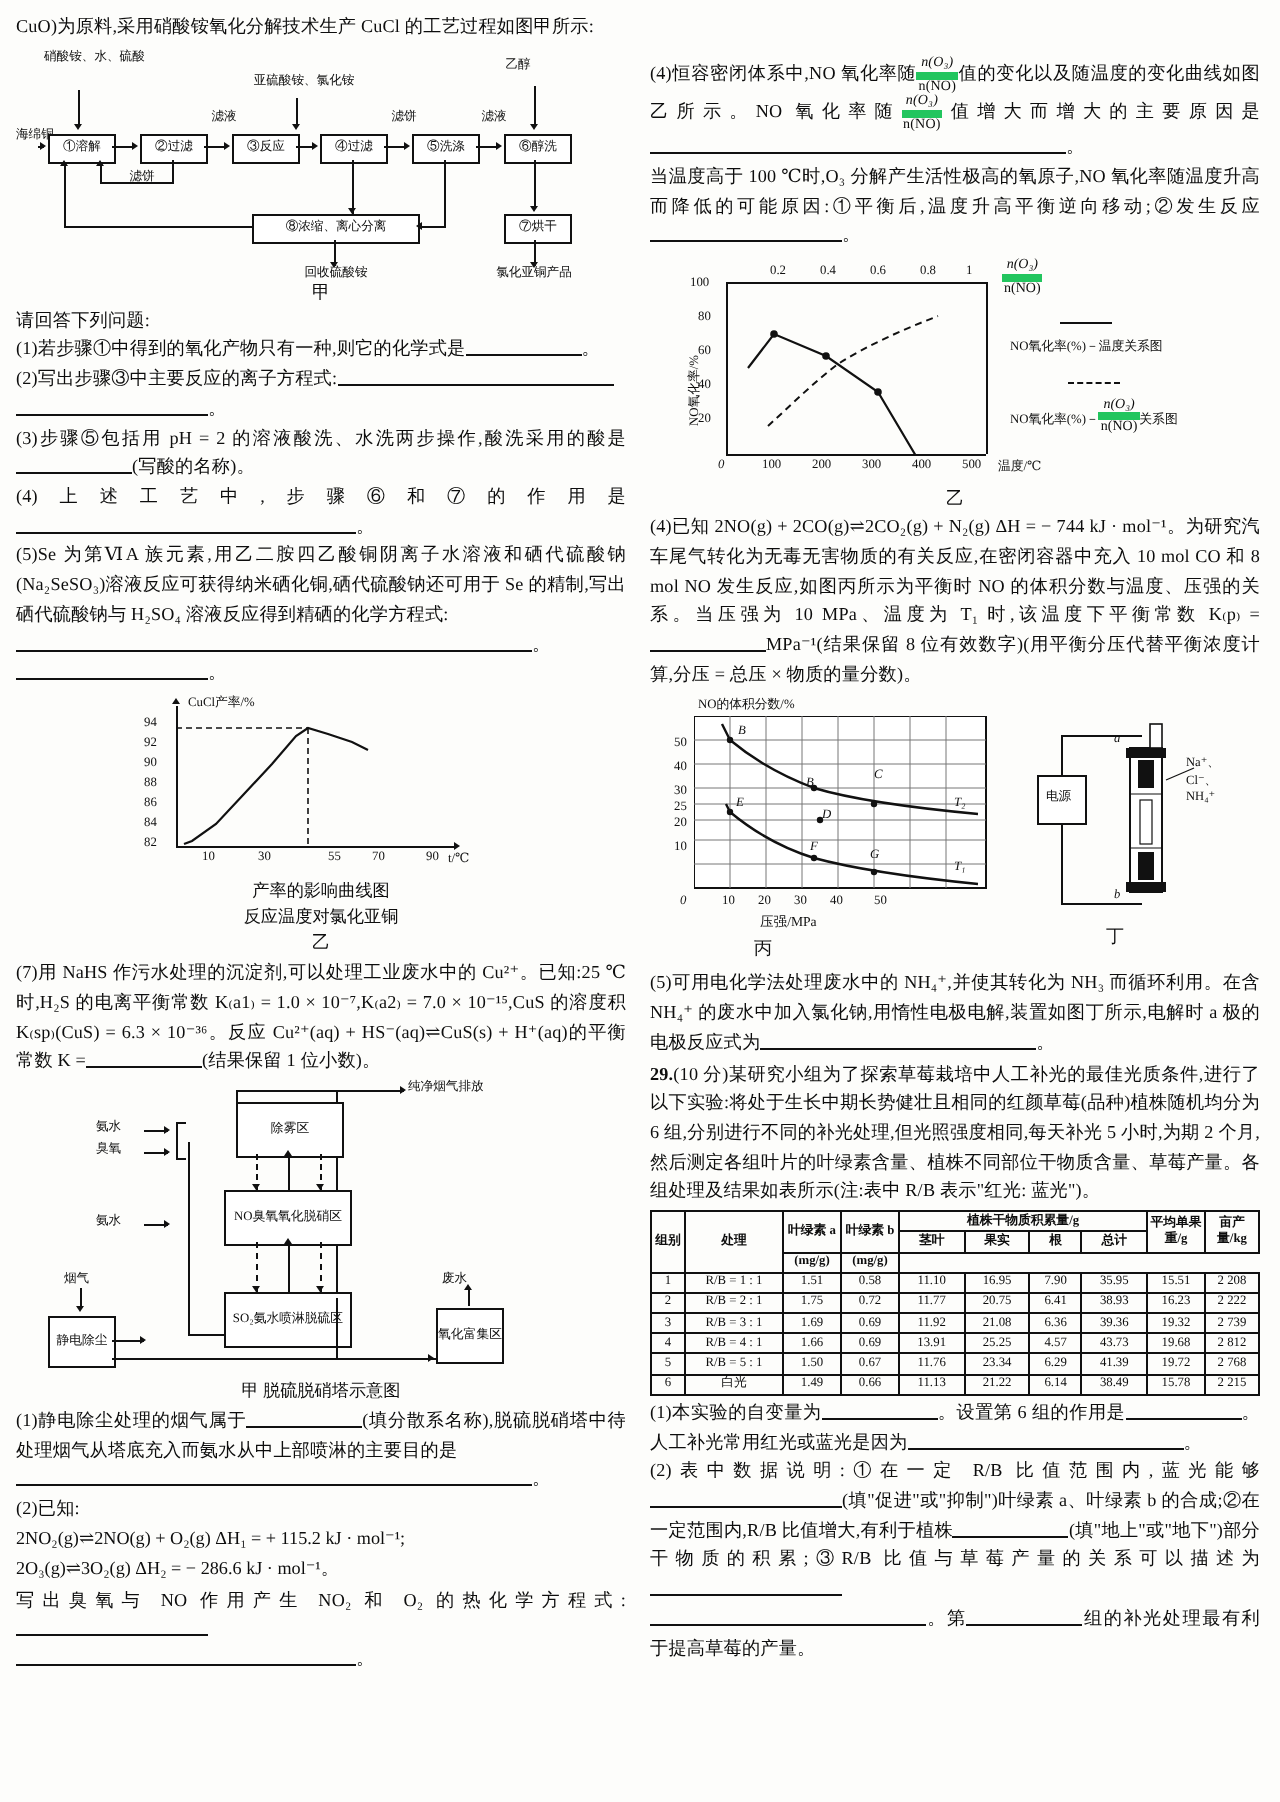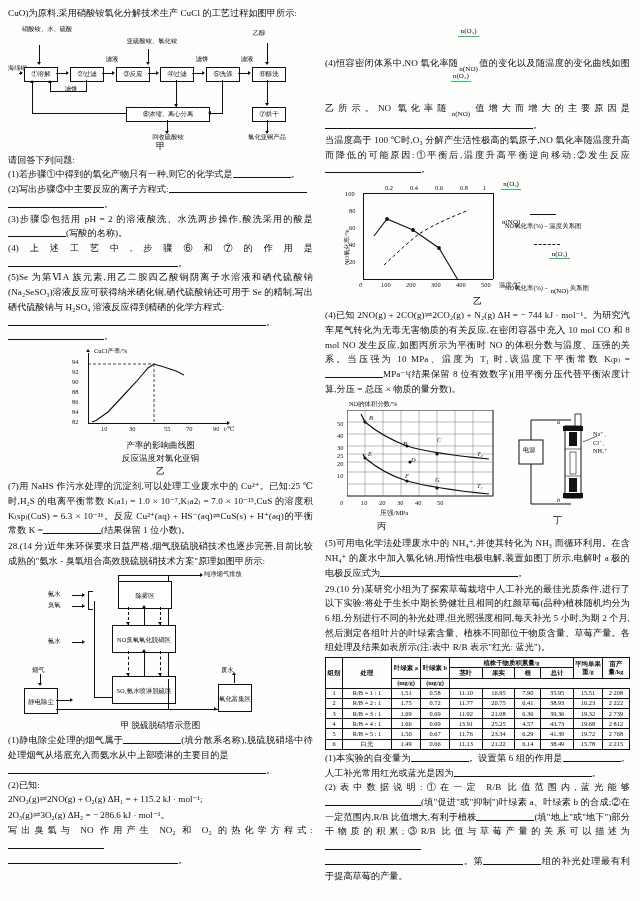--- a/index.html
+++ b/index.html
@@ -12,21 +12,21 @@
   }
   .page{position:relative;width:640px;height:901px;box-sizing:border-box;padding:6px 8px 0 8px;}
   .cols{display:flex;gap:10px;height:100%;}
   .col{width:305px;position:relative;}
   .col.left{padding-right:2px;}
   p,div.t{font-size:9.1px;line-height:1.62;margin:0;text-align:justify;letter-spacing:0.1px;}
   .t{margin-bottom:0.5px;}
   .blank{display:inline-block;border-bottom:1px solid #111;min-width:46px;height:9px;vertical-align:-1px;}.blank.w2{min-width:58px}.blank.w3{min-width:96px}
   .blank.w4{min-width:138px}.blank.w5{min-width:170px}.blank.w6{min-width:208px}
   .blank.full{min-width:258px}
-  .qnum{font-weight:normal;}
+  .qnum{font-weight:bold;}
   .fig-cap{font-size:8.6px;text-align:center;margin-top:1px;}
   .fig-label{font-size:9px;text-align:center;}
   
   .fc{position:relative;height:118px;margin:2px 0 0 0;font-size:6.4px;}
   .bx{position:absolute;border:1px solid #111;background:#fff;
       display:flex;align-items:center;justify-content:center;
       font-size:6.3px;line-height:1.05;text-align:center;white-space:nowrap;}
   .lbl{position:absolute;font-size:6.3px;line-height:1.15;text-align:center;white-space:nowrap;}
   .ln{position:absolute;background:#111;}
   .hl{height:1px;}
@@ -45,22 +45,22 @@
   
   .chart{position:relative;}
   .axis{position:absolute;background:#111;}
   .tick{position:absolute;font-size:6.4px;color:#111;}
   table.dt{border-collapse:collapse;width:100%;font-size:6.4px;margin-top:2px;
            font-family:"Liberation Serif",serif;}
   table.dt th,table.dt td{border:1px solid #111;text-align:center;padding:0.6px 0;line-height:1.25;}
   table.dt th{font-weight:bold;}
   .eq{font-size:9.1px;line-height:1.7;}
   .frac{display:inline-block;text-align:center;vertical-align:-5px;font-size:7px;line-height:1.08;}
-  .frac .n{display:block;border-bottom:1px solid #22c55e;padding:0 1px;}
-  .frac .d{display:block;padding:0 1px;margin-top:29px;}
+  .frac .n{display:block;border-bottom:4px solid #22c55e;padding:0 1px;font-style:italic;}
+  .frac .d{display:block;padding:0 1px;}
   .rot{position:absolute;transform:rotate(-90deg);transform-origin:0 0;font-size:6.4px;white-space:nowrap;}
   .legend-line{display:inline-block;width:26px;border-top:1.3px solid #111;vertical-align:3px;}
   .legend-dash{display:inline-block;width:26px;border-top:1.3px dashed #111;vertical-align:3px;}
 </style>
 </head>
 <body>
 
 <div class="page">
 <div class="cols">
 
@@ -173,21 +173,20 @@
         <path d="M0,11 L66,11" fill="none" stroke="#111" stroke-width="0.8" stroke-dasharray="3,2"></path>
         <path d="M66,11 L66,70" fill="none" stroke="#111" stroke-width="0.8" stroke-dasharray="3,2"></path>
       </svg>
     </div>
     <div class="fig-cap">产率的影响曲线图</div>
     <div class="fig-cap">反应温度对氯化亚铜</div>
     <div class="fig-label">乙</div>
 
     <div class="t" style="margin-top:1px;"><span>(7)用 NaHS 作污水处理的沉淀剂,可以处理工业废水中的 Cu²⁺。已知:25 ℃时,H₂S 的电离平衡常数 K₍a1₎ = 1.0 × 10⁻⁷,K₍a2₎ = 7.0 × 10⁻¹⁵,CuS 的溶度积 K₍sp₎(CuS) = 6.3 × 10⁻³⁶。反应 Cu²⁺(aq) + HS⁻(aq)⇌CuS(s) + H⁺(aq)的平衡常数 K =</span><span class="blank w2"></span><span>(结果保留 1 位小数)。</span></div>
 
-    <div class="t" style="margin-top:1px;"><span class="qnum">28.</span><span>(14 分)近年来环保要求日益严格,烟气脱硫脱硝技术也逐步完善,目前比较成熟的"氨水 - 臭氧组合高效脱硫脱硝技术方案"原理如图甲所示:</span></div>
 
     <div class="tower">
       <div class="lbl" style="left:196px;top:0px;">纯净烟气排放</div>
       <div class="ln hl" style="left:160px;top:5px;width:34px;"></div>
       <div class="arr arr-r" style="left:192px;top:3px;"></div>
       <div class="ln vl" style="left:160px;top:5px;height:104px;"></div>
       <div class="ln hl" style="left:110px;top:5px;width:50px;"></div>
       <div class="ln vl" style="left:110px;top:5px;height:6px;"></div>
 
       <div class="tbx" style="left:110px;top:11px;width:52px;height:26px;">除雾区</div>

